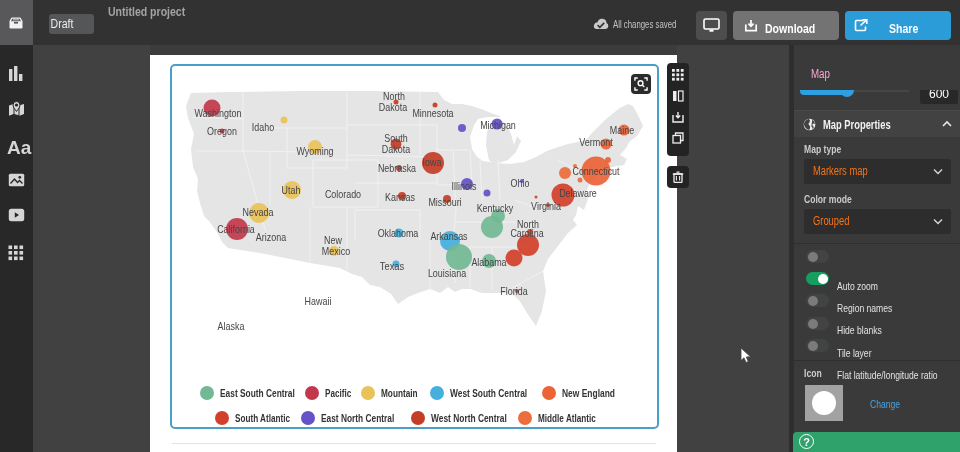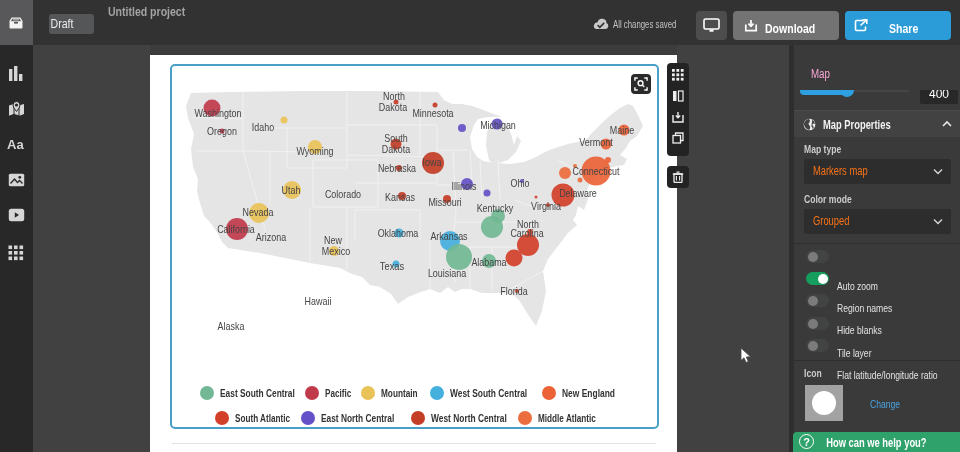--- a/index.html
+++ b/index.html
@@ -116,21 +116,21 @@
 <svg class="sic" style="top:66px" width="16" height="15" viewBox="0 0 16 15">
   <rect x="1" y="3" width="3.4" height="12" fill="#d6d6d6"></rect>
   <rect x="6" y="0" width="3.4" height="15" fill="#d6d6d6"></rect>
   <rect x="11" y="8" width="3.4" height="7" fill="#d6d6d6"></rect>
 </svg>
 <svg class="sic" style="top:101px" width="17" height="16" viewBox="0 0 17 16">
   <path d="M1 4.5 L5.5 3 L5.5 13 L1 14.8 Z M6.5 3 L10.5 4.2 L10.5 14.2 L6.5 13 Z M11.5 4.2 L16 3 L16 13 L11.5 14.8 Z" fill="#d6d6d6"></path>
   <path d="M8.5 0.5 Q12 0.5 12 4 Q12 6.5 8.5 10.5 Q5 6.5 5 4 Q5 0.5 8.5 0.5 Z" fill="#d6d6d6" stroke="#282828" stroke-width="1"></path>
   <circle cx="8.5" cy="4" r="1.6" fill="#282828"></circle>
 </svg>
-<text class="sic abs" style="top:137px;color:#d6d6d6;font-size:13px;font-weight:bold;left:7px">Aa</text>
+<text class="sic abs" style="top:137px;color:#d6d6d6;font-size:19px;font-weight:bold;left:7px">Aa</text>
 <svg class="sic" style="top:173px" width="17" height="14" viewBox="0 0 17 14">
   <rect x="0.8" y="0.8" width="15.4" height="12.4" rx="1.5" fill="#d6d6d6"></rect>
   <path d="M2.5 10.5 L6.5 6 L9.5 9.5 L11.5 7.5 L14.5 10.5" fill="none" stroke="#282828" stroke-width="1.3"></path>
   <circle cx="11.8" cy="4.3" r="1.4" fill="#282828"></circle>
 </svg>
 <svg class="sic" style="top:208px" width="17" height="14" viewBox="0 0 17 14">
   <rect x="0.8" y="0.8" width="15.4" height="12.4" rx="2.5" fill="#d6d6d6"></rect>
   <path d="M6.8 4.2 L11 7 L6.8 9.8 Z" fill="#282828"></path>
 </svg>
 <svg class="sic" style="top:245px" width="16" height="16" viewBox="0 0 16 16">
@@ -344,21 +344,21 @@
   </svg>
 </div>
 
 <div class="abs" id="panel"></div>
 <div class="abs" id="gutter"></div>
 <div class="abs" id="p-map"><span class="cx">Map</span></div>
 <div class="abs" id="sliderrow">
   <div class="abs" style="left:6px;top:0;width:51px;height:5px;background:#2e9fe0;border-radius:0 0 4px 4px"></div>
   <div class="abs" style="left:46px;top:-7px;width:14px;height:14px;border-radius:50%;background:#2e9fe0"></div>
   <div class="abs" style="left:60px;top:0;width:55px;height:2px;background:#464646"></div>
-  <div class="abs" style="left:126px;top:-6px;width:38px;height:20px;background:#282828;border-radius:2px;color:#fff;font-size:12px;text-align:center;line-height:20px">400</div>
+  <div class="abs" style="left:126px;top:-6px;width:38px;height:20px;background:#282828;border-radius:2px;color:#fff;font-size:12px;text-align:center;line-height:20px">600</div>
 </div>
 <div class="abs" id="mp-head">
   <svg class="abs" style="left:9px;top:7px" width="13" height="13" viewBox="0 0 14 14">
     <circle cx="7" cy="7" r="6.3" fill="#ececec"></circle>
     <path d="M6.2 0.8 Q8.5 2.5 7 4.5 Q5 6 6.5 7.5 Q8.5 9 7.5 11 L6.8 13 Q1.5 11.5 1 6.5 Q1.5 2.5 6.2 0.8 Z M10 2 Q12.5 3.5 13 6.5 Q11 5.5 10.2 6.5 Q9.8 7.5 11 8.8 Q12.5 10 10.5 12 Q10 9.5 9 9" fill="#424242"></path>
   </svg>
   <span class="t"><span class="cx">Map Properties</span></span>
   <svg class="abs" style="right:8px;top:9px" width="10" height="8" viewBox="0 0 10 8">
     <path d="M1 6 L5 2 L9 6" fill="none" stroke="#e8e8e8" stroke-width="1.6"></path>
   </svg>
@@ -406,18 +406,17 @@
 <div class="abs" id="icondiv"></div>
 <div class="abs" style="left:794px;top:243px;width:166px;height:1px;background:#2f2f2f"></div>
 <div class="abs plabel" id="iconlbl"><span class="cx">Icon</span></div>
 <div class="abs" id="iconsw">
     <div class="c"></div>
   </div>
 <div class="abs" id="changelnk"><span class="cx">Change</span></div>
 
 <div class="abs" id="help">
   <div class="q">?</div>
-  <div class="t"><span class="cx" style="transform-origin:50% 50%">How can we help you?</span></div>
 </div>
 
 <svg class="abs" style="left:740px;top:347px" width="12" height="17" viewBox="0 0 12 17">
   <path d="M1 1 L1 13.5 L4 10.8 L6 15.5 L8.3 14.5 L6.3 10 L10.5 9.8 Z" fill="#fff" stroke="#444" stroke-width="0.8"></path>
 </svg>
 
 </body></html>

